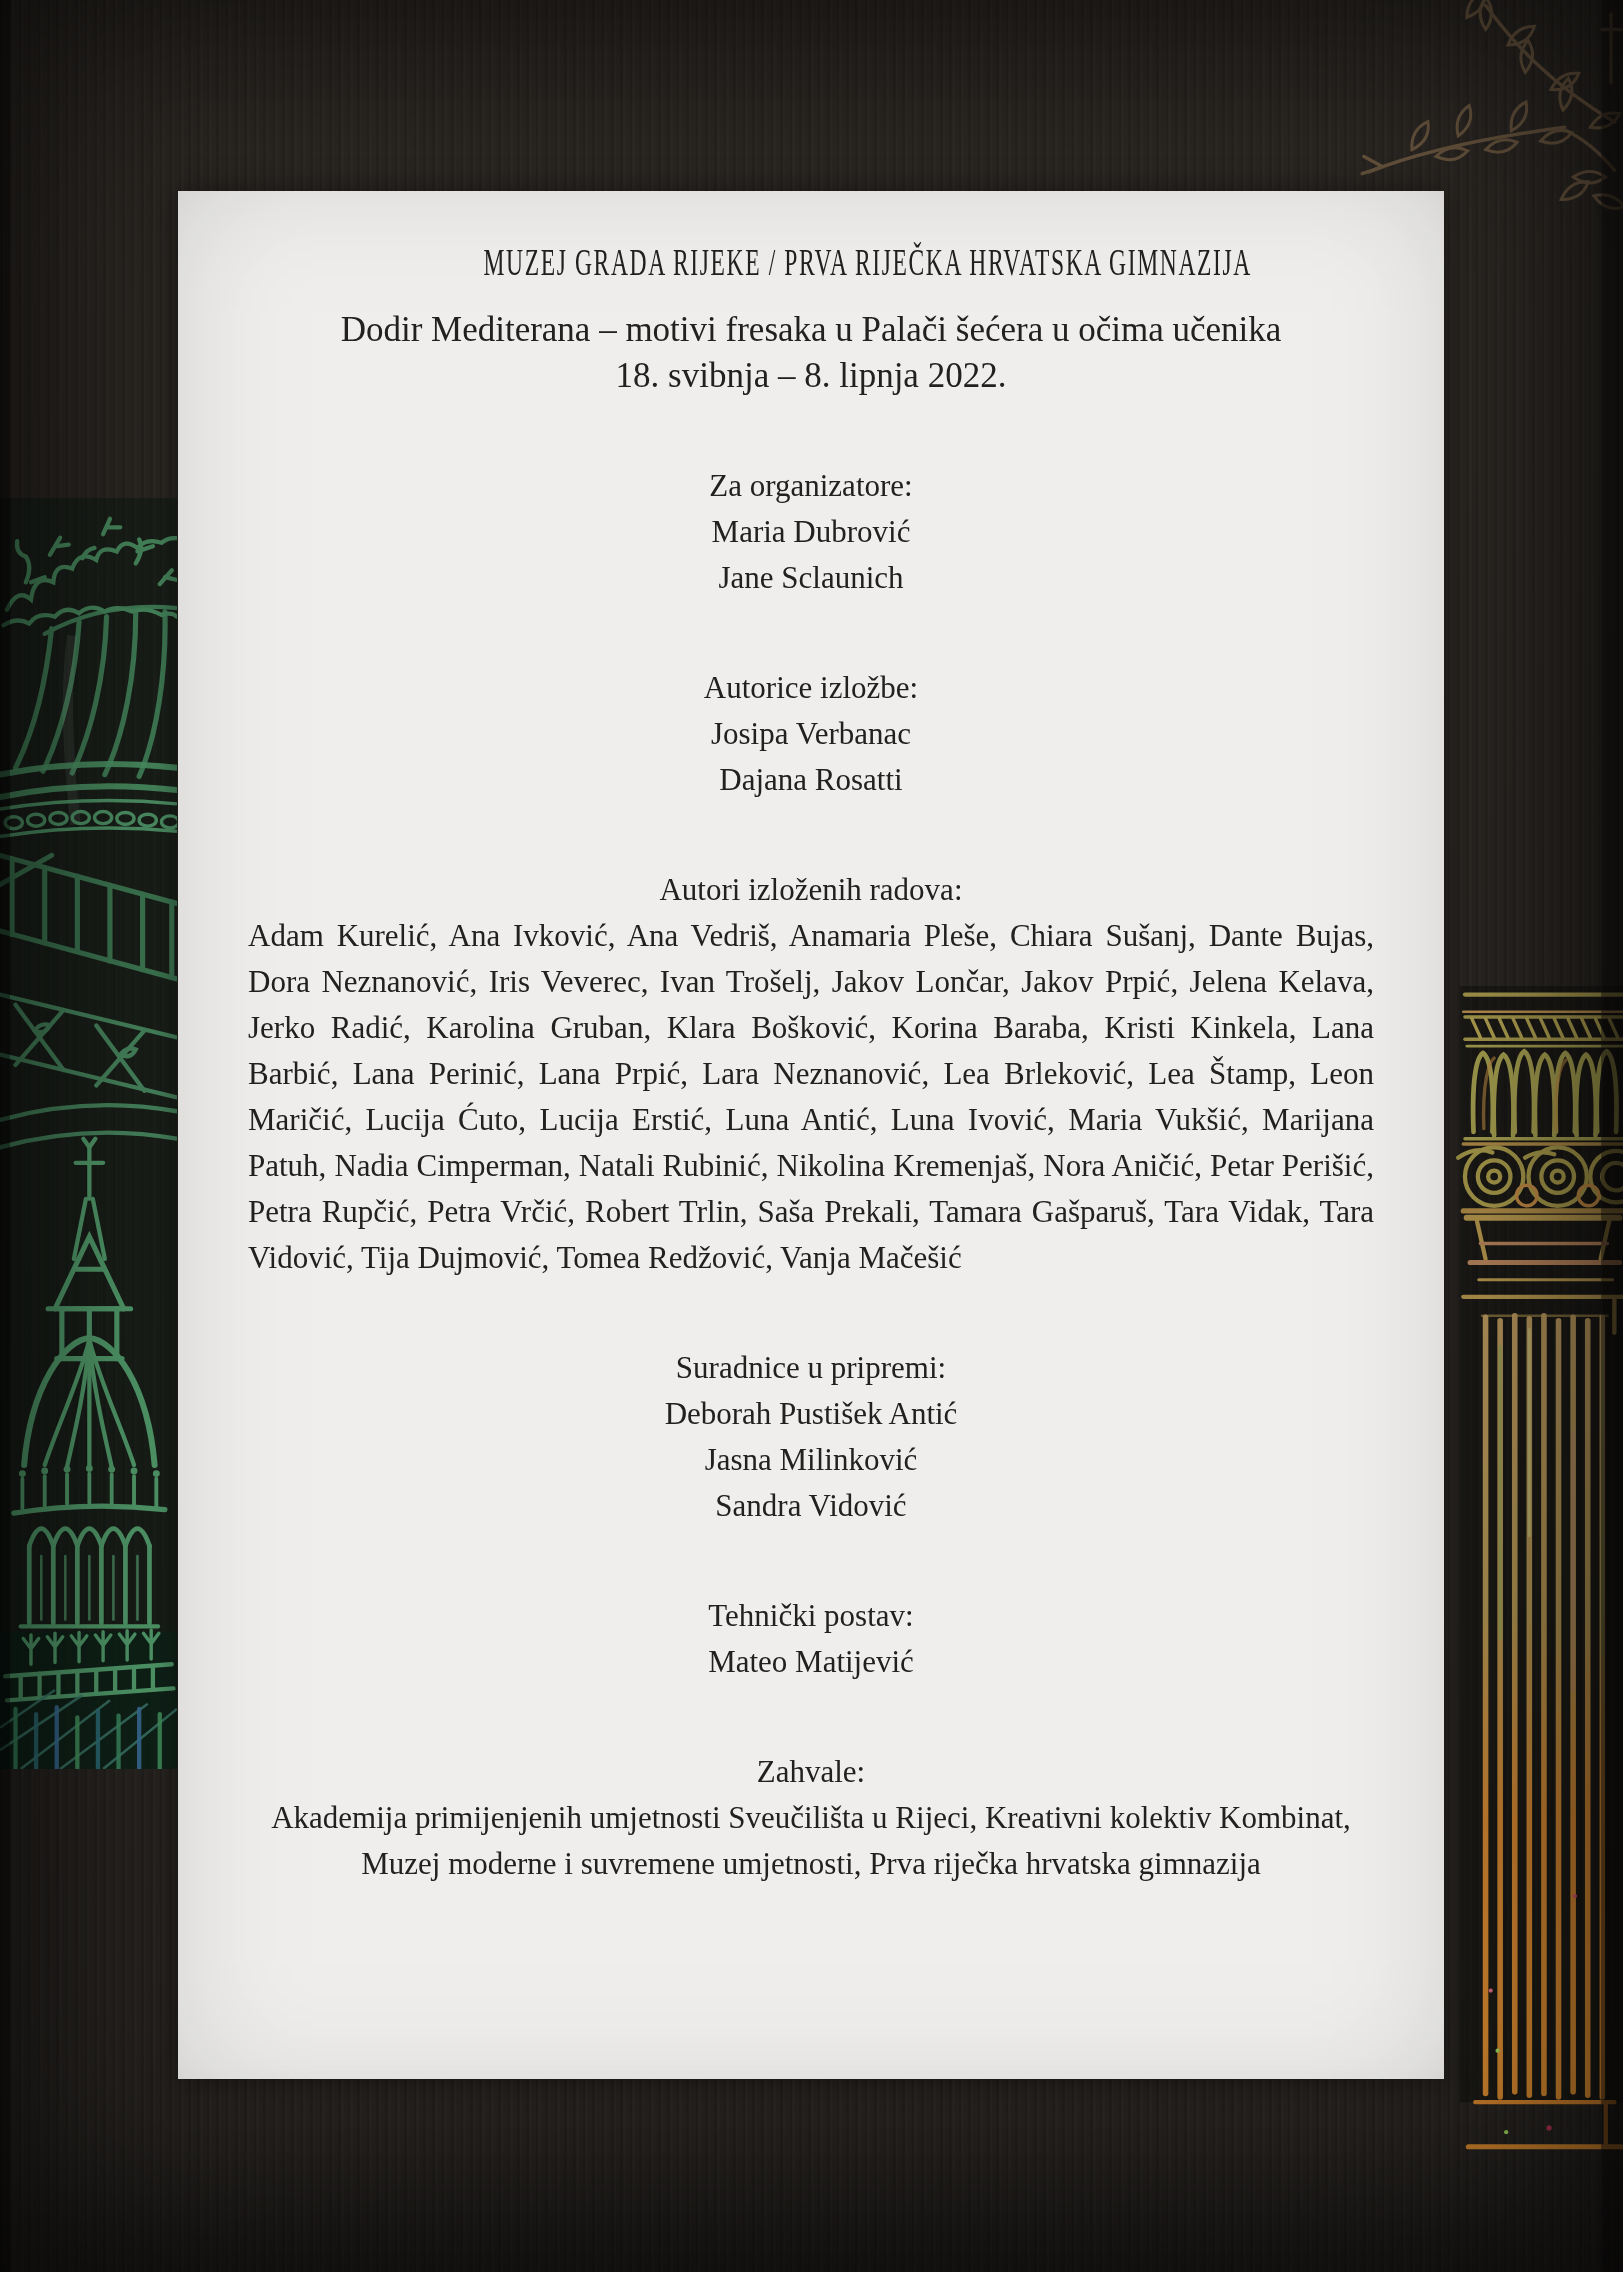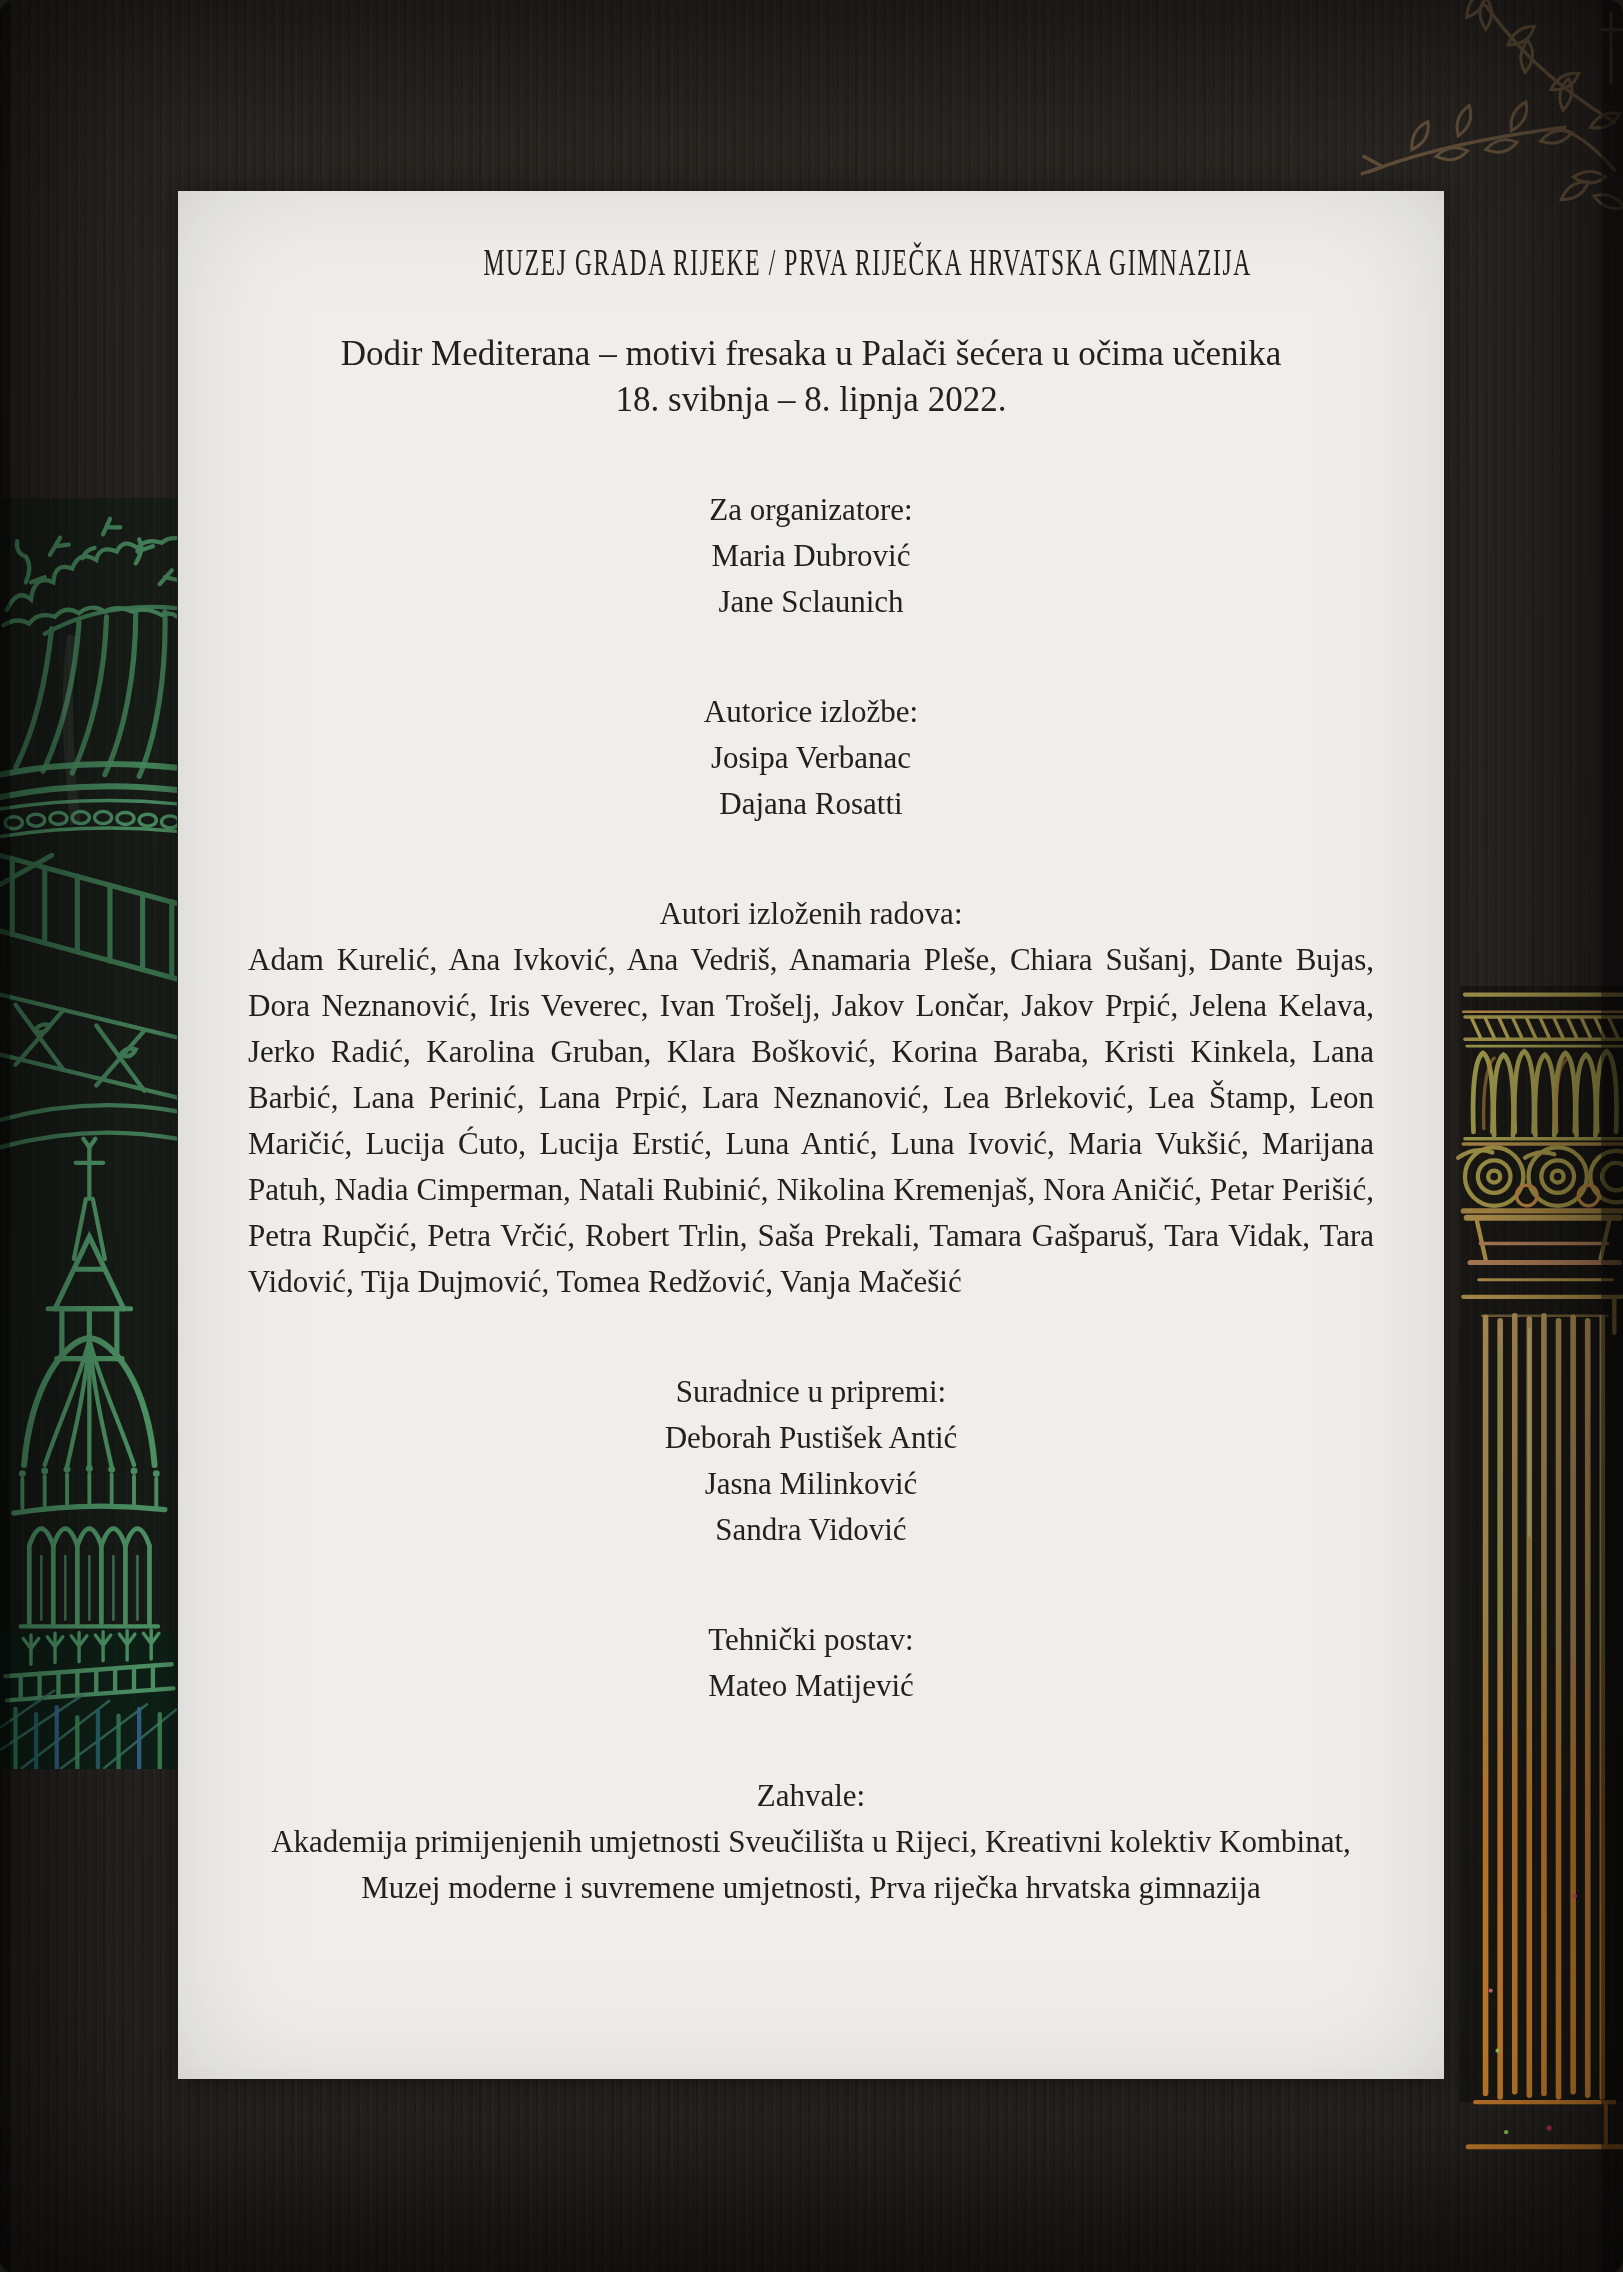--- a/index.html
+++ b/index.html
@@ -6,21 +6,20 @@
   .page {
     position: relative;
     width: 1623px;
     height: 2273px;
     overflow: hidden;
     background-color: #2b2724;
     background-image:
       repeating-linear-gradient(90deg, rgba(0,0,0,0.10) 0 2.6px, rgba(255,255,255,0.015) 2.6px 5.2px, rgba(0,0,0,0) 5.2px 9.4px),
       linear-gradient(180deg, #2c2824 0%, #2a2623 55%, #262320 100%);
     font-family: "Liberation Serif", "DejaVu Serif", serif;
-    border-radius: 14px;
   }
   .vignette {
     position: absolute; inset: 0; pointer-events: none;
     box-shadow: inset 0 0 223px 43px rgba(0,0,0,0.55), inset 0 -52px 137px rgba(0,0,0,0.35);
   }
   .edge-right {
     position: absolute; top: 0; right: 0; width: 20.6px; height: 100%;
     background: rgba(10,9,8,0.45); border-left: 0.9px solid rgba(255,255,255,0.04);
   }
   .edge-left {
@@ -39,21 +38,21 @@
     padding: 48px 70px; text-align: center;
     box-shadow: 0 0 29px rgba(0,0,0,0.45);
   }
   .panel p { margin: 0; font-size: 31px; line-height: 46px; }
   .caps-wrap { line-height: 46px; }
   .caps {
     display: inline-block; white-space: nowrap;
     font-size: 38px; line-height: 46px; letter-spacing: 2.6px;
     transform: scaleX(0.62); transform-origin: 50% 50%;
   }
-  .title-block { margin-top: 43px; }
+  .title-block { margin-top: 19px; }
   .panel p.title { font-size: 35px; line-height: 46px; white-space: nowrap; }
   .section { margin-top: 64px; }
   .panel p.justified { text-align: justify; }
 </style>
 </head>
 <body>
 
 <div class="page">
 
   <svg class="illus illus-leaf" viewBox="0 0 310 265" aria-hidden="true">

